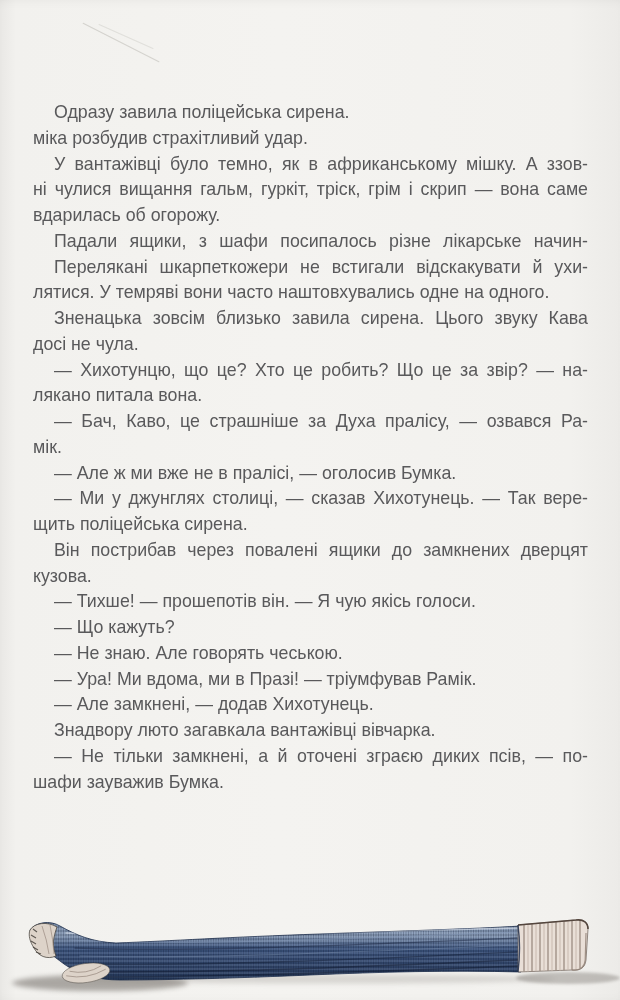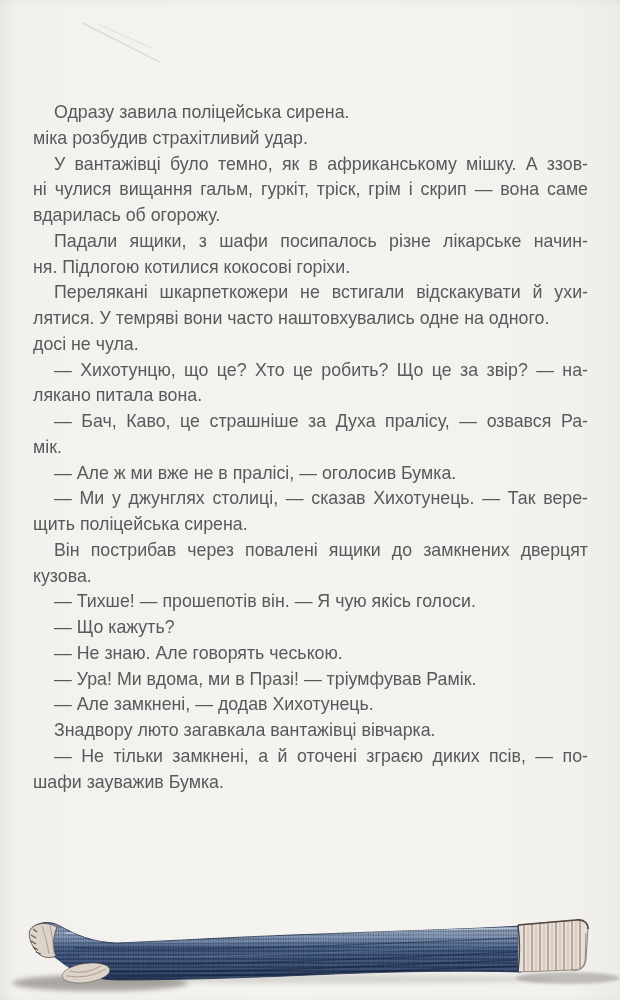--- a/index.html
+++ b/index.html
@@ -34,23 +34,23 @@
   <div class="scratch s1"></div>
   <div class="scratch s2"></div>
 
   <div class="text-block">
       <div class="line indent">Одразу завила поліцейська сирена.</div>
       <div class="line">міка розбудив страхітливий удар.</div>
       <div class="line indent fill">У вантажівці було темно, як в африканському мішку. А ззов-</div>
       <div class="line fill">ні чулися вищання гальм, гуркіт, тріск, грім і скрип — вона саме</div>
       <div class="line">вдарилась об огорожу.</div>
       <div class="line indent fill">Падали ящики, з шафи посипалось різне лікарське начин-</div>
-      <div class="line">ня. Підлогою котилися кокосові горіхи.</div>
       <div class="line indent fill">Перелякані шкарпеткожери не встигали відскакувати й ухи-</div>
       <div class="line">лятися. У темряві вони часто наштовхувались одне на одного.</div>
+      <div class="line indent fill">Зненацька зовсім близько завила сирена. Цього звуку Кава</div>
       <div class="line">досі не чула.</div>
       <div class="line indent fill">— Хихотунцю, що це? Хто це робить? Що це за звір? — на-</div>
       <div class="line">лякано питала вона.</div>
       <div class="line indent fill">— Бач, Каво, це страшніше за Духа пралісу, — озвався Ра-</div>
       <div class="line">мік.</div>
       <div class="line indent">— Але ж ми вже не в пралісі, — оголосив Бумка.</div>
       <div class="line indent fill">— Ми у джунглях столиці, — сказав Хихотунець. — Так вере-</div>
       <div class="line">щить поліцейська сирена.</div>
       <div class="line indent fill">Він пострибав через повалені ящики до замкнених дверцят</div>
       <div class="line">кузова.</div>

